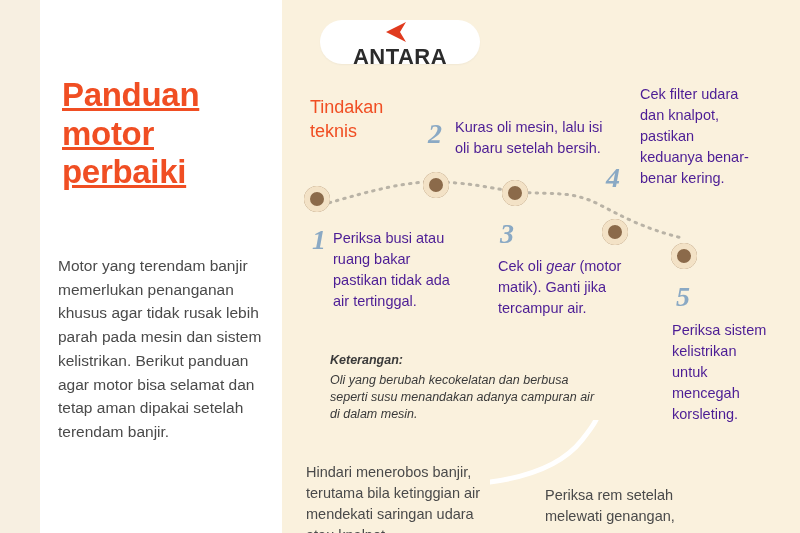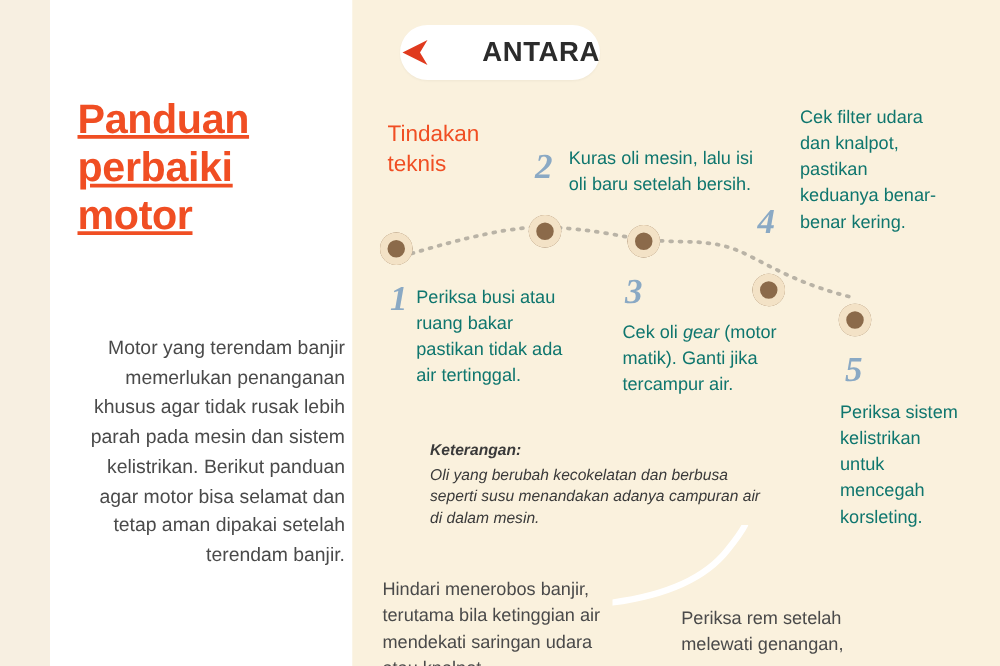--- a/index.html
+++ b/index.html
@@ -52,40 +52,40 @@
     line-height: 1.17;
     letter-spacing: -0.3px;
   }
   .title .ln { display: block; text-decoration: underline; }
 
   .intro {
     position: absolute;
     left: 58px;
     top: 254px;
     width: 218px;
-    text-align: right;
+    text-align: left;
     color: #4a4a4a;
     font-size: 15.5px;
     line-height: 1.53;
-    margin-top: 13px;
   }
 
   
   .logo-pill {
     position: absolute;
     left: 320px;
     top: 20px;
     width: 160px;
     height: 44px;
     background: #ffffff;
     border-radius: 22px;
     display: flex;
     align-items: center;
-    justify-content: space-between;
+    justify-content: flex-start;
     box-shadow: 0 1px 2px rgba(0,0,0,0.04);
+    flex-direction: column;
   }
   .logo-mark {
     width: 26px; height: 24px;
     margin-right: 6px;
     position: relative;
     flex: none;
   }
   .logo-text {
     font-size: 22px;
     font-weight: bold;
@@ -129,28 +129,28 @@
     position: absolute;
     color: #8aa9c4;
     font-size: 28px;
     font-weight: bold;
     font-style: italic;
     font-family: "Liberation Serif", serif;
   }
 
   .step-text {
     position: absolute;
-    color: #0f766e;
+    color: #4c1d95;
     font-size: 14.5px;
     line-height: 1.45;
   }
 
   .ket {
     position: absolute;
-    left: 344px;
+    left: 330px;
     top: 352px;
     width: 276px;
     color: #3a3a3a;
     font-size: 12.5px;
     font-style: italic;
     line-height: 1.35;
   }
   .ket .ket-title {
     font-weight: bold;
     display: block;
@@ -179,22 +179,22 @@
 <body>
 
 <div class="page">
 
   <div class="left-band"></div>
   <div class="white-band"></div>
   <div class="right-band"></div>
 
   <div class="title">
     <span class="ln">Panduan</span>
+    <span class="ln">motor</span>
     <span class="ln">perbaiki</span>
-    <span class="ln">motor</span>
   </div>
 
   <div class="intro">Motor yang terendam banjir memerlukan penanganan khusus agar tidak rusak lebih parah pada mesin dan sistem kelistrikan. Berikut panduan agar motor bisa selamat dan tetap aman dipakai setelah terendam banjir.</div>
 
   <div class="logo-pill">
     <span class="logo-mark">
       <svg width="26" height="24" viewBox="0 0 26 24">
         <path d="M2 12 L22 2 L16 12 L22 22 Z" fill="#e03a1e"></path>
       </svg>
     </span>

